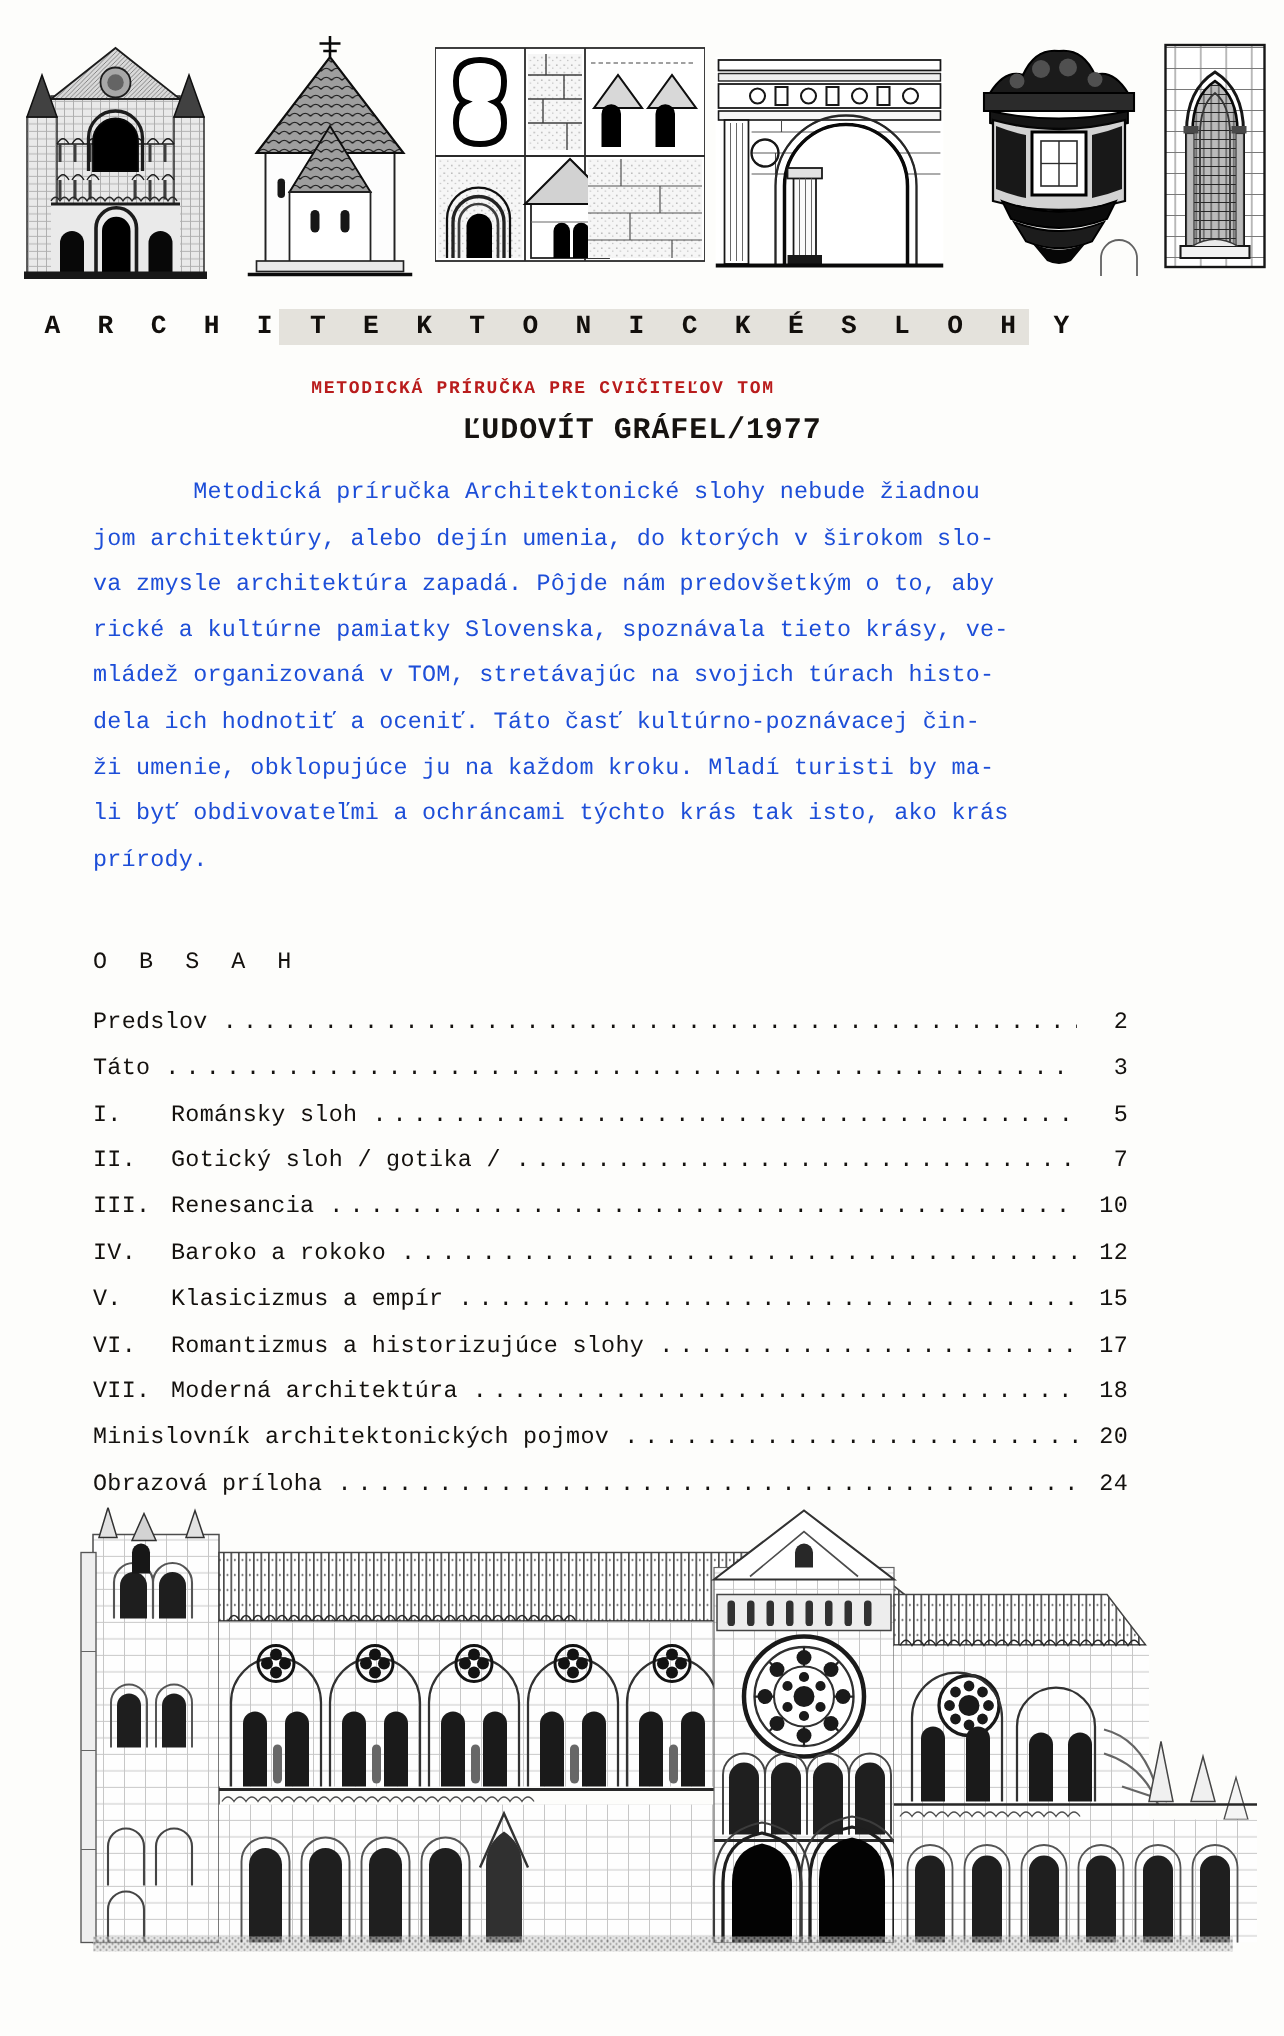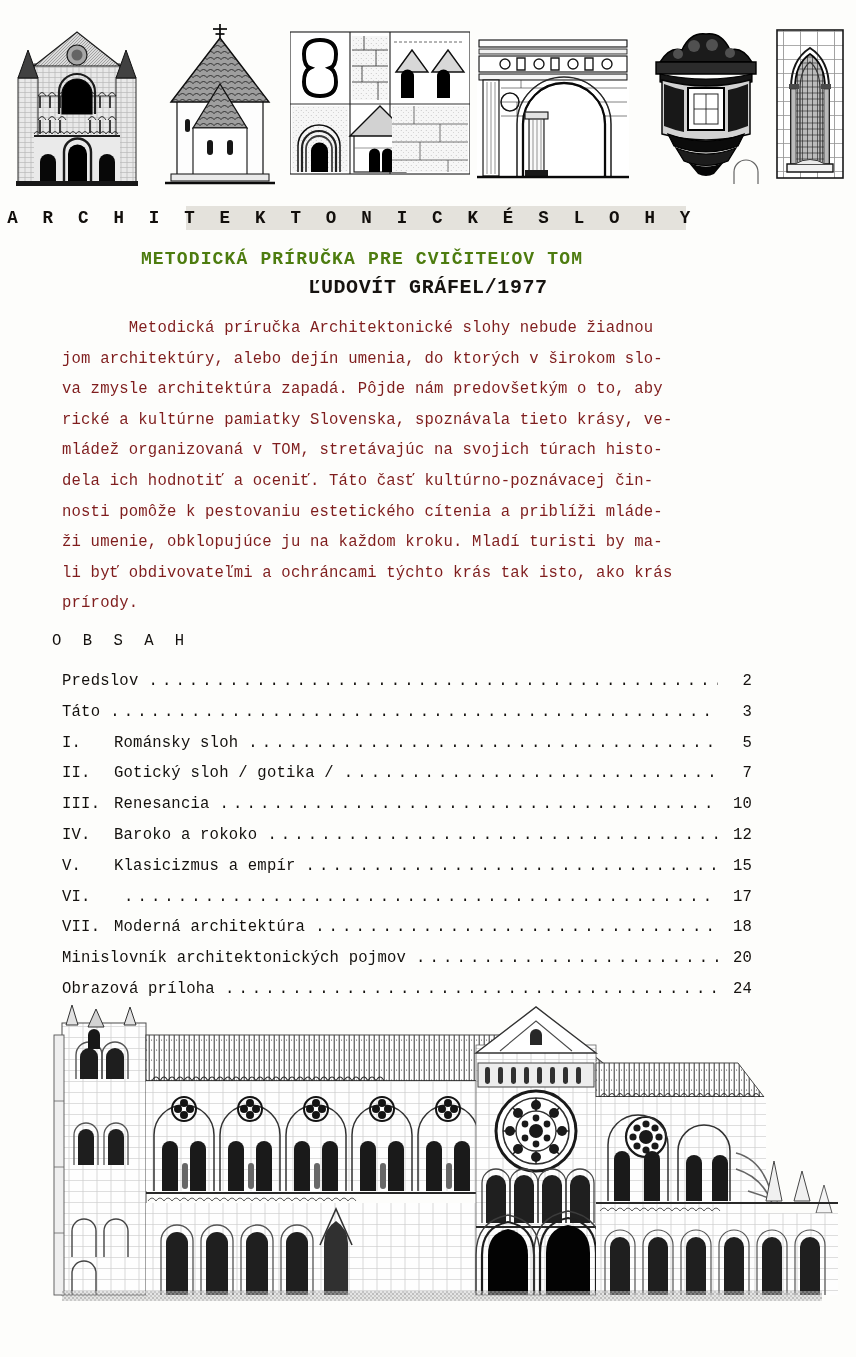--- a/index.html
+++ b/index.html
@@ -41,39 +41,39 @@
     top: 206px;
     width: 500px;
     height: 24px;
     background: #e4e2dc;
   }
   .doc-title {
     position: absolute;
     left: 0;
     top: 207px;
     width: 720px;
-    text-align: left;
+    text-align: right;
     font-size: 17.5px;
     font-weight: bold;
     letter-spacing: 7.2px;
     text-indent: 7.2px;
     line-height: 22px;
     color: #120f0c;
   }
   .subtitle-1 {
     position: absolute;
     left: 0;
     top: 249px;
     width: 724px;
     text-align: center;
-    font-size: 18px;
+    font-size: 12px;
     font-weight: bold;
     letter-spacing: 1.15px;
     line-height: 21px;
-    color: #4d7c0f;
+    color: #b91c1c;
   }
   .subtitle-2 {
     position: absolute;
     left: 0;
     top: 277px;
     width: 856px;
     text-align: center;
     font-size: 20px;
     font-weight: bold;
     letter-spacing: 0.6px;
@@ -86,27 +86,27 @@
     position: absolute;
     left: 62px;
     top: 313px;
     width: 736px;
   }
   .body-line {
     font-size: 15.6px;
     line-height: 30.6px;
     letter-spacing: 0.18px;
     white-space: pre;
-    color: #7f1d1d;
+    color: #1d4ed8;
   }
 
   
   .toc-heading {
     position: absolute;
-    left: 52px;
+    left: 62px;
     top: 632px;
     font-size: 15.6px;
     font-weight: normal;
     letter-spacing: 6px;
     color: #14110e;
   }
   .toc {
     position: absolute;
     left: 62px;
     top: 672px;
@@ -421,21 +421,20 @@
   <div class="subtitle-1">METODICKÁ  PRÍRUČKA  PRE  CVIČITEĽOV  TOM</div>
   <div class="subtitle-2">ĽUDOVÍT GRÁFEL/1977</div>
 
   <div class="body-block">
     <div class="body-line">       Metodická príručka Architektonické slohy nebude žiadnou</div>
     <div class="body-line">jom architektúry, alebo dejín umenia, do ktorých v širokom slo-</div>
     <div class="body-line">va zmysle architektúra zapadá. Pôjde nám predovšetkým o to, aby</div>
     <div class="body-line">rické a kultúrne pamiatky Slovenska, spoznávala tieto krásy, ve-</div>
     <div class="body-line">mládež organizovaná v TOM, stretávajúc na svojich túrach histo-</div>
     <div class="body-line">dela ich hodnotiť a oceniť. Táto časť kultúrno-poznávacej čin-</div>
-    <div class="body-line">nosti pomôže k pestovaniu estetického cítenia a priblíži mláde-</div>
     <div class="body-line">ži umenie, obklopujúce ju na každom kroku. Mladí turisti by ma-</div>
     <div class="body-line">li byť obdivovateľmi a ochráncami týchto krás tak isto, ako krás</div>
     <div class="body-line">prírody.</div>
   </div>
 
   <div class="toc-heading">O B S A H</div>
 
   <div class="toc">
 
     <div class="toc-row">
@@ -482,20 +481,21 @@
 
     <div class="toc-row">
       <span class="toc-num has-num">V.</span>
       <span class="toc-label">Klasicizmus a empír</span>
       <span class="toc-dots">...........................................................................</span>
       <span class="toc-page">15</span>
     </div>
 
     <div class="toc-row">
       <span class="toc-num has-num">VI.</span>
+      <span class="toc-label">Romantizmus a historizujúce slohy</span>
       <span class="toc-dots">...........................................................................</span>
       <span class="toc-page">17</span>
     </div>
 
     <div class="toc-row">
       <span class="toc-num has-num">VII.</span>
       <span class="toc-label">Moderná architektúra</span>
       <span class="toc-dots">...........................................................................</span>
       <span class="toc-page">18</span>
     </div>

